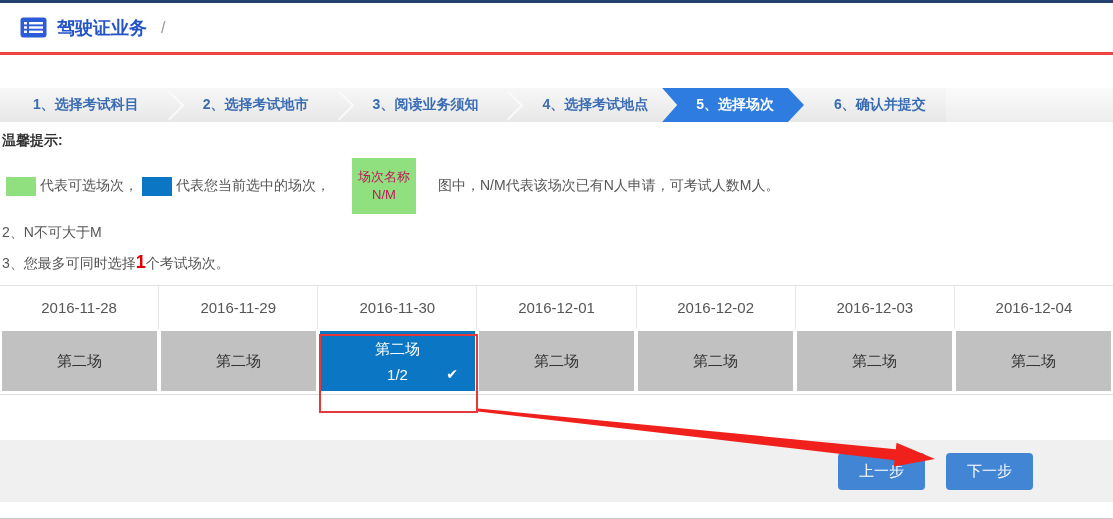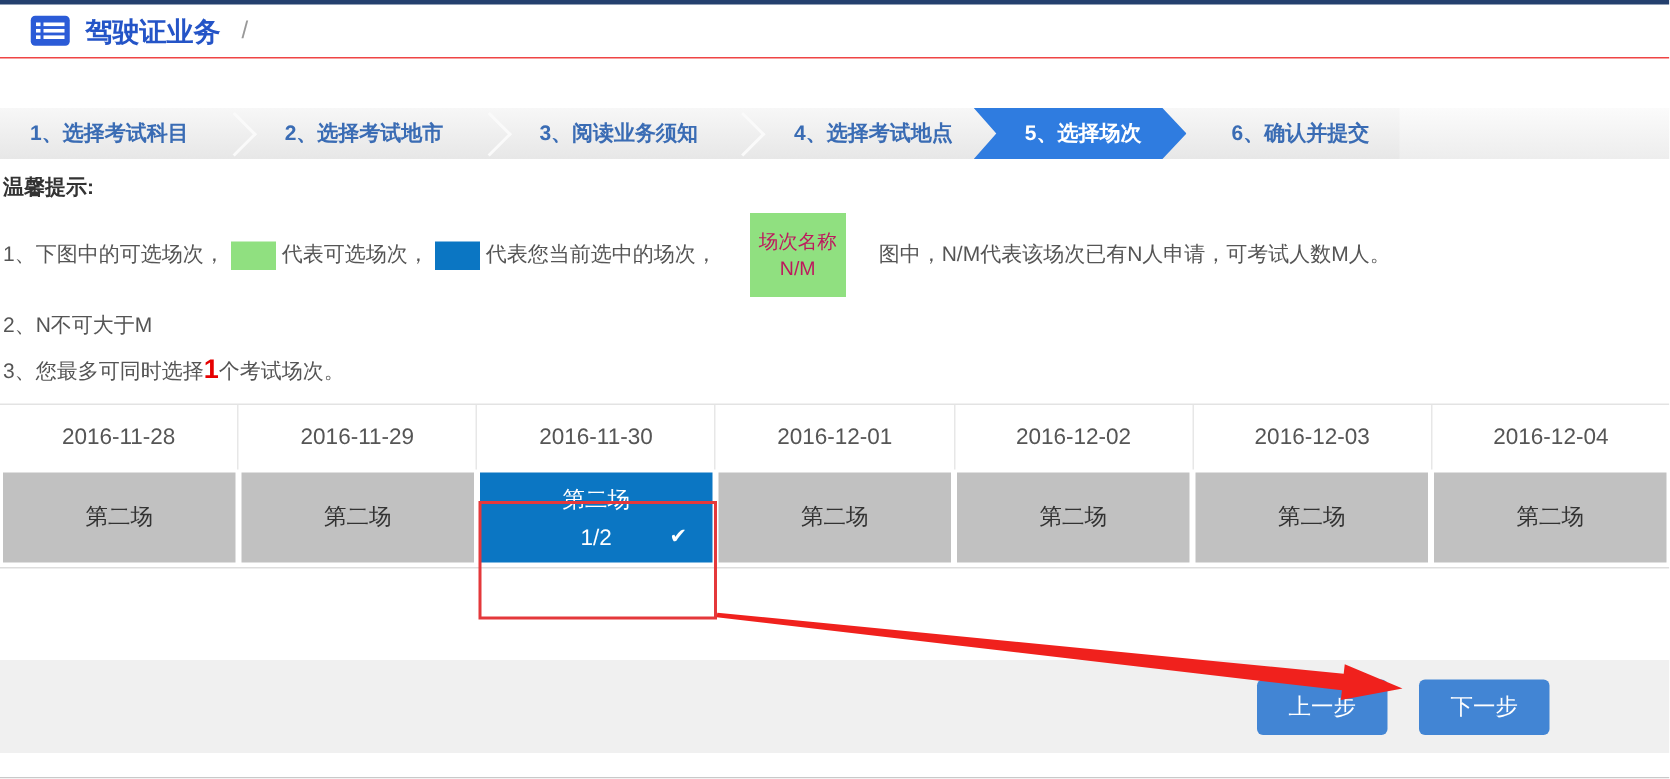--- a/index.html
+++ b/index.html
@@ -3,29 +3,29 @@
 <meta charset="utf-8">
 <style>
   * { margin:0; padding:0; box-sizing:border-box; }
   body { font-family:"Liberation Sans","DejaVu Sans",sans-serif; background:#fff; }
   .page { position:relative; width:1113px; height:519px; background:#fff; overflow:hidden; border-bottom:1px solid #c9c9c9; }
 
   
   .topline { height:3px; background:#24406e; }
 
   
-  .header { display:flex; align-items:center; height:36px; padding-left:20px; border-bottom:1px solid #ef4444; }
+  .header { display:flex; align-items:center; height:52px; padding-left:20px; border-bottom:3px solid #ef4444; }
   .hdr-icon { width:27px; height:21px; margin-right:10px; }
   .hdr-title { color:#2454c7; font-size:18px; font-weight:bold; cursor:pointer; }
   .hdr-sep { color:#999; font-size:16px; margin:0 14px; }
   .hdr-sub { color:#333; font-size:16px; }
 
   
   .steps { display:flex; align-items:stretch; height:34px; margin-top:33px;
-           background:linear-gradient(#f7f7f7,#e7e7e7); overflow:hidden; }
+           background:linear-gradient(#f7f7f7,#e7e7e7); overflow:hidden;padding-left:13px; }
   .step { display:flex; align-items:center; padding:0 20px; color:#3a6cb4; font-size:14px; font-weight:bold; white-space:nowrap; cursor:pointer; }
   .chev { position:relative; width:24px; flex:none; }
   .chev::before { content:""; position:absolute; top:50%; left:0; margin-top:-10px; width:19px; height:19px;
                   border-top:2px solid #fafafa; border-right:2px solid #fafafa; transform:rotate(45deg); }
   .step.active { background:#2f7ce0; color:#fff; padding:0 30px 0 34px; margin-left:-6px;
                  clip-path:polygon(0 0, calc(100% - 16px) 0, 100% 50%, calc(100% - 16px) 100%, 0 100%, 15px 50%);text-align:right; }
   .step.last { padding-left:30px; }
   .steps-filler { flex:1; background:linear-gradient(#fbfbfb,#ededed); }
 
   
@@ -99,21 +99,20 @@
     <span class="chev"></span>
     <div class="step">4、选择考试地点</div>
     <div class="step active">5、选择场次</div>
     <div class="step last">6、确认并提交</div>
     <div class="steps-filler"></div>
   </div>
 
   <div class="tips">
     <div class="tips-title">温馨提示:</div>
     <div class="tip-line1">
-      <span>1、下图中的可选场次，</span>
       <span class="swatch green"></span>
       <span>代表可选场次，</span>
       <span class="swatch blue"></span>
       <span>代表您当前选中的场次，</span>
       <span class="badge">
         <span>场次名称</span>
         <span>N/M</span>
       </span>
       <span>图中，N/M代表该场次已有N人申请，可考试人数M人。</span>
     </div>

